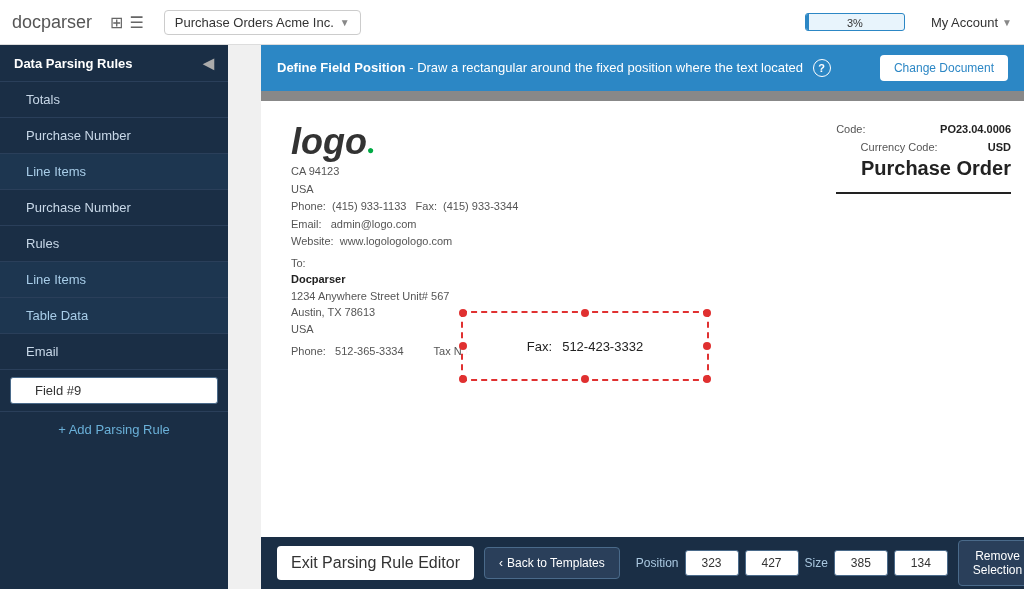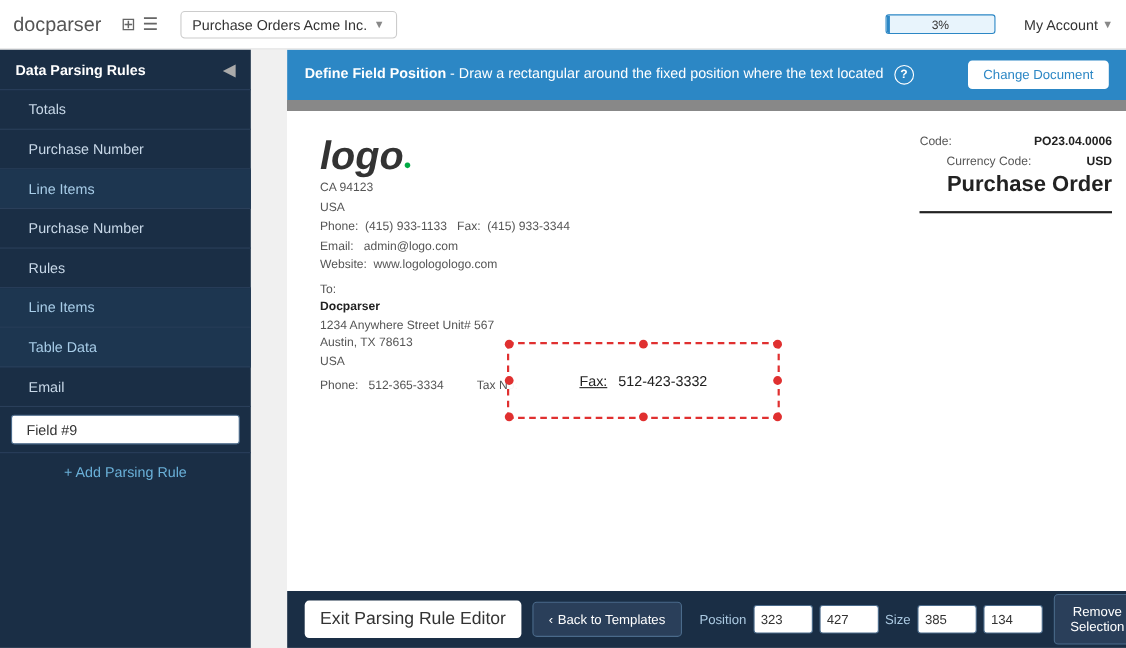--- a/index.html
+++ b/index.html
@@ -111,21 +111,21 @@
       color: #c8d8e8;
       font-size: 13px;
       transition: background 0.15s;
     }
     .sidebar-item.highlighted { background: #1d3650; color: #a8cde8; }
     .sidebar-item.field-input {
       padding: 7px 10px;
     }
     .sidebar-item input {
       width: 100%;
-      padding: 5px 13px;
+      padding: 5px 24px;
       border: 1px solid #4a6a8a;
       border-radius: 3px;
       background: #fff;
       color: #333;
       font-size: 13px;
     }
     .add-parsing-rule {
       padding: 10px 14px;
       color: #6ab0d8;
       font-size: 13px;
@@ -301,21 +301,21 @@
       margin-left: 6px;
     }
     .position-size-area input {
       width: 54px;
       padding: 5px 6px;
       border: 1px solid #4a6a8a;
       border-radius: 3px;
       background: #fff;
       color: #333;
       font-size: 12px;
-      text-align: left;
+      text-align: center;
     }
     .position-size-area label { color: #aac8e0; text-align: right; }
     .btn-remove {
       margin-left: auto;
       background: #2a3f5a;
       color: #fff;
       border: 1px solid #4a6a8a;
       border-radius: 4px;
       padding: 8px 14px;
       font-size: 12px;
@@ -447,21 +447,21 @@
 
         <div class="selection-box" style="left: 200px; top: 210px; width: 248px; height: 70px;">
           <div class="selection-handle handle-tl"></div>
           <div class="selection-handle handle-tr"></div>
           <div class="selection-handle handle-bl"></div>
           <div class="selection-handle handle-br"></div>
           <div class="selection-handle handle-tm"></div>
           <div class="selection-handle handle-bm"></div>
           <div class="selection-handle handle-lm"></div>
           <div class="selection-handle handle-rm"></div>
-          <span style="margin-right:10px; font-weight:500;text-decoration:underline;">Fax:</span>
+          <span style="margin-right:10px; font-weight:500;">Fax:</span>
           <span style="font-weight:500;">512-423-3332</span>
         </div>
 
       </div>
     </div>
 
     <div class="bottom-bar">
       <button class="btn-exit">Exit Parsing Rule Editor</button>
       <button class="btn-back">
         <span>‹</span>

